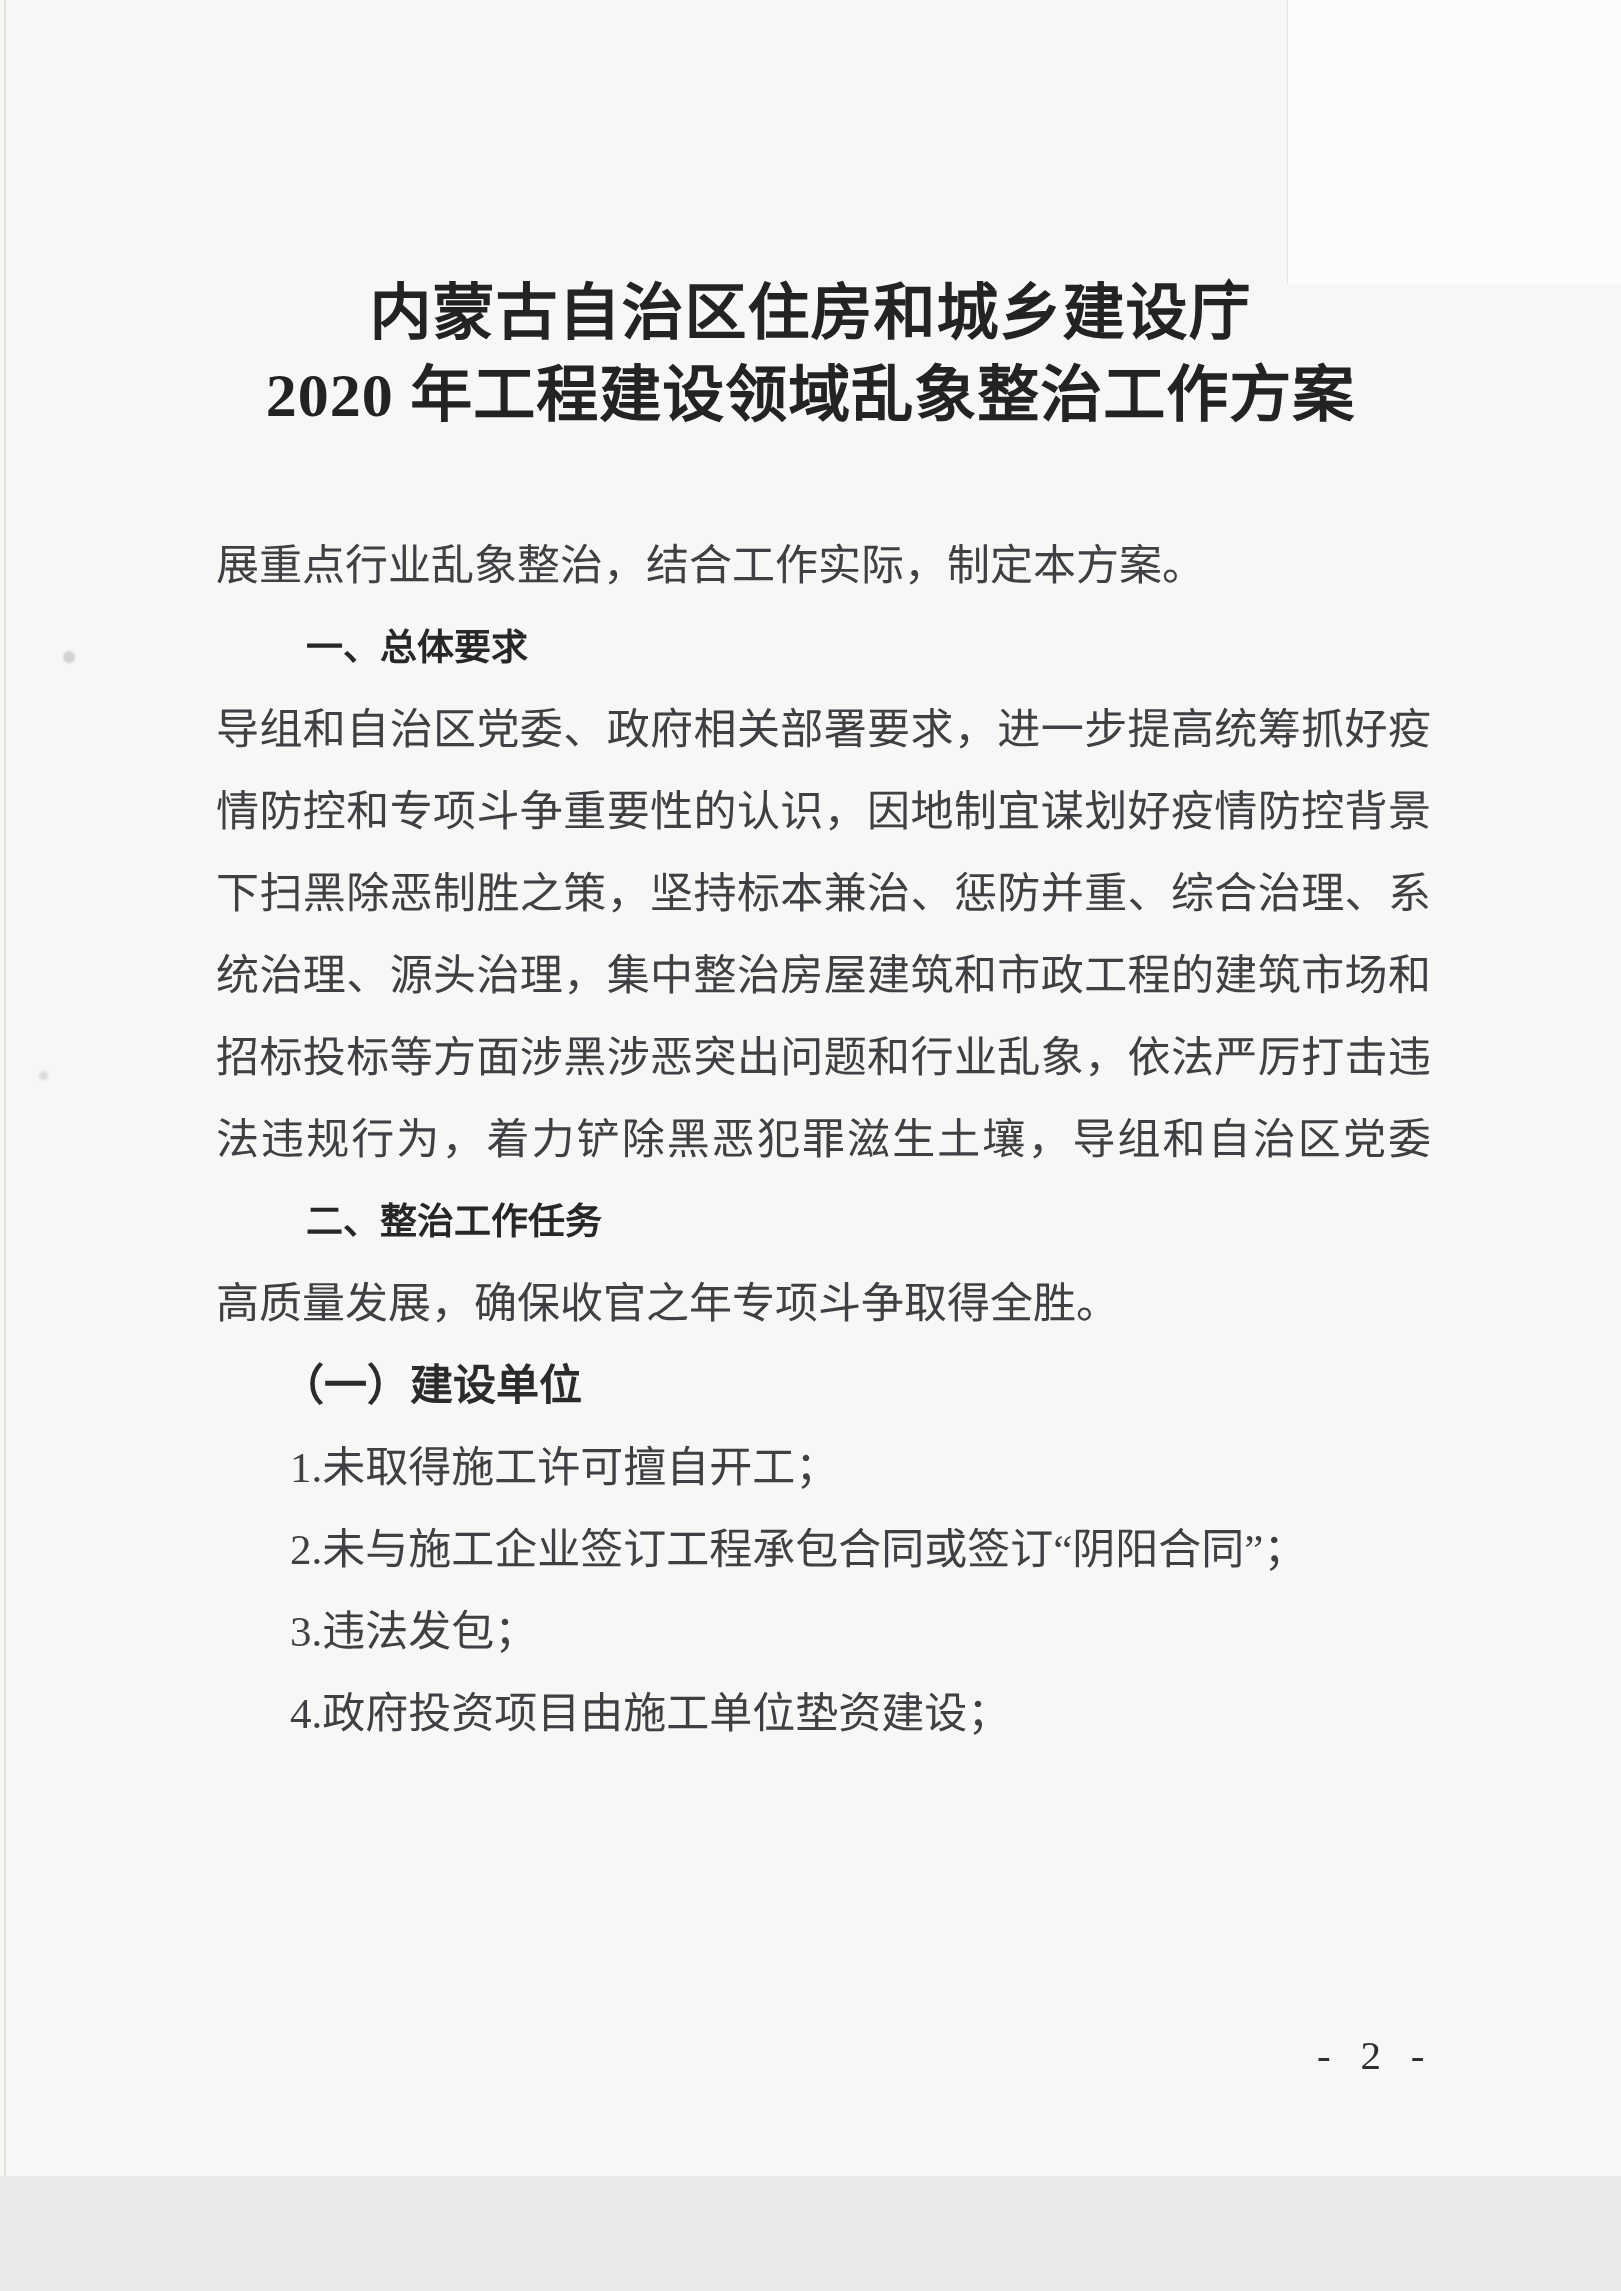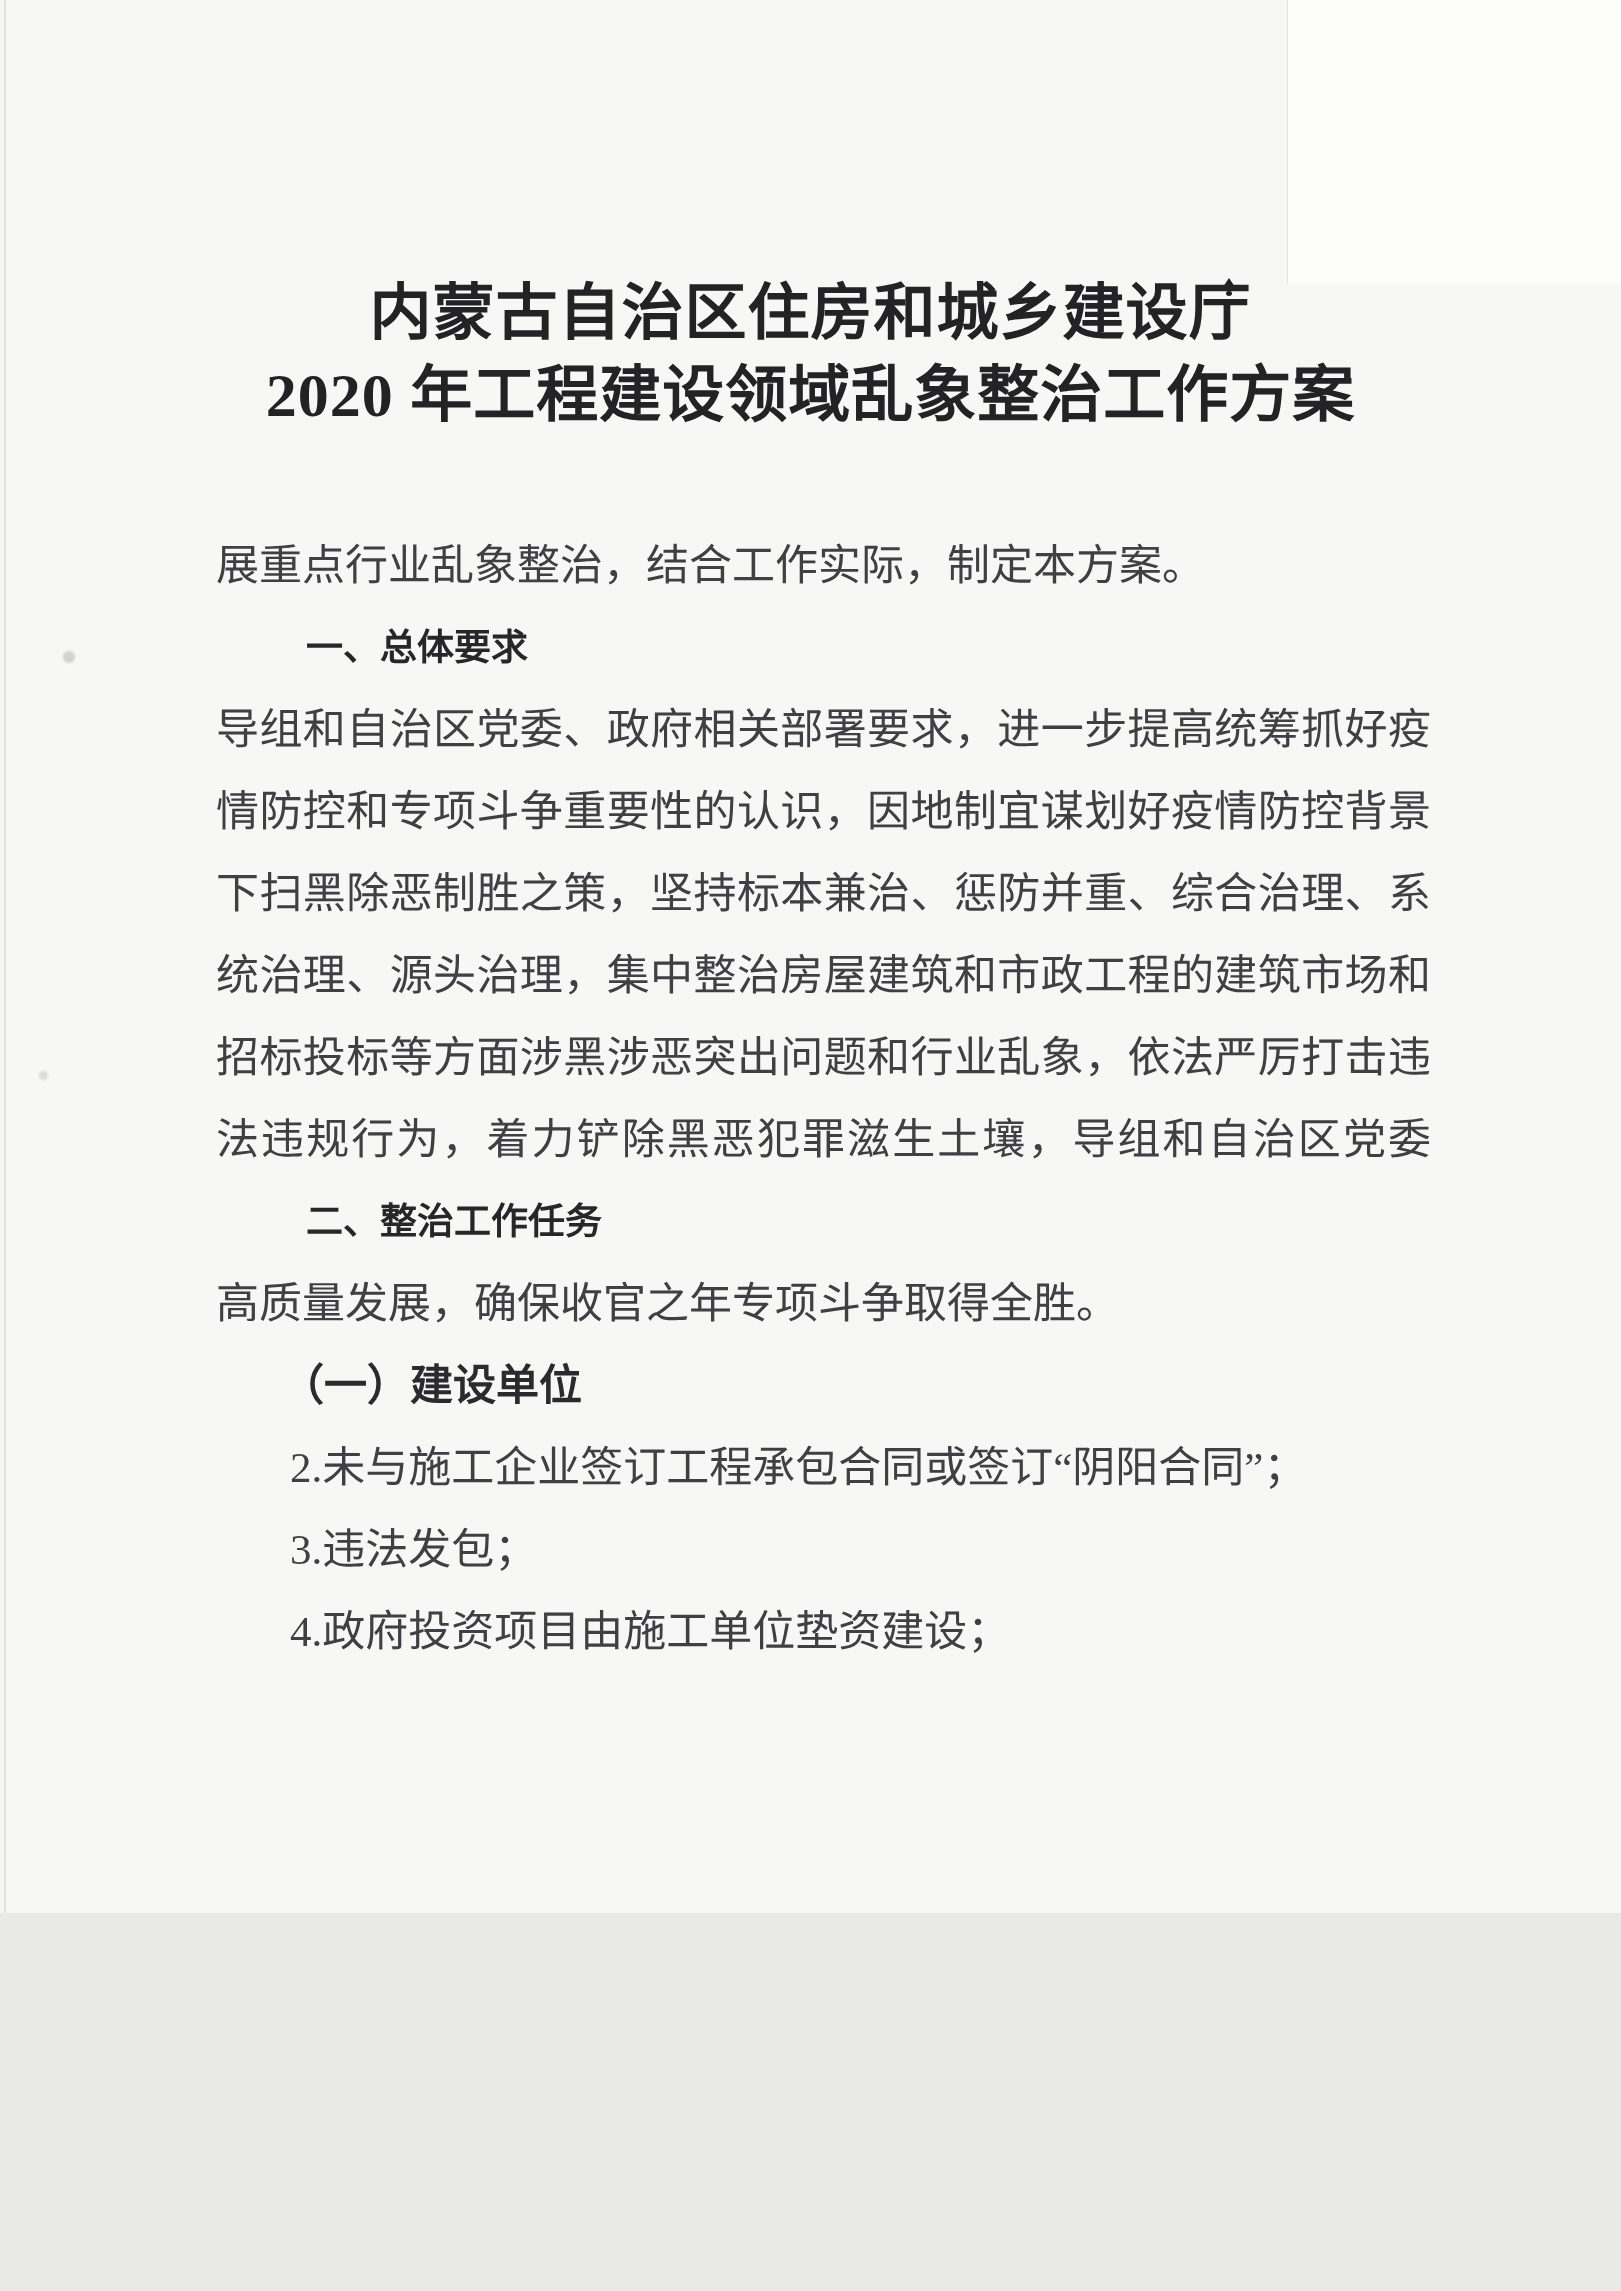--- a/index.html
+++ b/index.html
@@ -1,18 +1,18 @@
 <!DOCTYPE html>
 <html lang="zh-CN"><head>
 <meta charset="utf-8">
 <style>
   html,body{margin:0;padding:0;background:#e9e9e7;}
   .page{
     position:relative;
-    width:1621px;height:1913px;
+    width:1621px;height:2176px;
     background:#f7f7f5;
     overflow:hidden;
     font-family:"Liberation Serif","DejaVu Serif",serif;
   }
   
   .corner-patch{
     position:absolute;left:1287px;top:0;width:334px;height:284px;
     background:#fcfcfb;
     border-left:1px solid rgba(205,205,210,0.55);
   }
@@ -126,20 +126,21 @@
       <div class="line just">情防控和专项斗争重要性的认识，因地制宜谋划好疫情防控背景</div>
       <div class="line just">下扫黑除恶制胜之策，坚持标本兼治、惩防并重、综合治理、系</div>
       <div class="line just">统治理、源头治理，集中整治房屋建筑和市政工程的建筑市场和</div>
       <div class="line just">招标投标等方面涉黑涉恶突出问题和行业乱象，依法严厉打击违</div>
       <div class="line just">法违规行为，着力铲除黑恶犯罪滋生土壤，导组和自治区党委</div>
       <div class="line h1 indent2">二、整治工作任务</div>
 
       <div class="line">高质量发展，确保收官之年专项斗争取得全胜。</div>
       <div class="line h2 indent-sub">（一）建设单位</div>
 
+      <div class="line indent-item">1.未取得施工许可擅自开工；</div>
       <div class="line indent-item">2.未与施工企业签订工程承包合同或签订“阴阳合同”；</div>
       <div class="line indent-item">3.违法发包；</div>
       <div class="line indent-item">4.政府投资项目由施工单位垫资建设；</div>
     </div>
   </div>
 
   <div class="page-number">- 2 -</div>
 </div>
 
 

